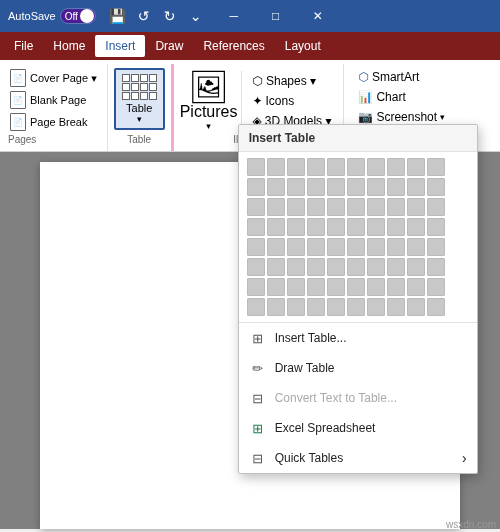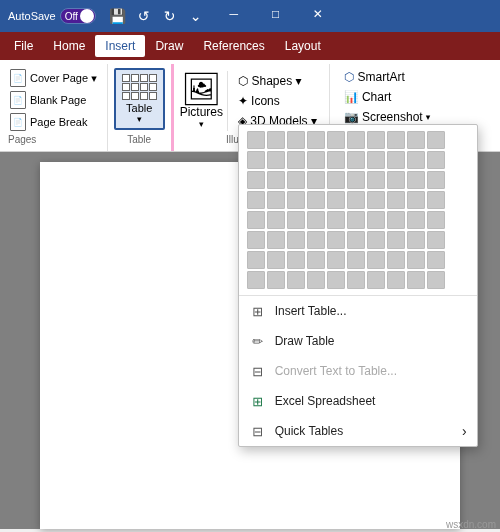--- a/index.html
+++ b/index.html
@@ -11,20 +11,21 @@
       overflow: hidden;
       background: #f0f0f0;
     }
 
     
     .title-bar {
       background: #2b579a;
       color: white;
       height: 32px;
       display: flex;
+      align-items: center;
       padding: 0 8px;
       gap: 8px;
     }
     .title-autosave {
       display: flex;
       align-items: center;
       gap: 4px;
       font-size: 11px;
     }
     .toggle-switch {
@@ -344,20 +345,21 @@
           <div class="table-grid-cell"></div>
         <div class="table-grid-cell"></div>
           <div class="table-grid-cell"></div>
       </div>
       <span style="font-size:11px;">Table</span>
       <span style="font-size:9px;">▾</span>
     </div>
     <div class="ribbon-group-label">Table</div>
 
     <div class="dropdown-overlay">
+      <div class="dropdown-title">Insert Table</div>
       <div class="table-picker">
 
         <div class="picker-cell"></div>
         <div class="picker-cell"></div>
         <div class="picker-cell"></div>
         <div class="picker-cell"></div>
         <div class="picker-cell"></div>
         <div class="picker-cell"></div>
         <div class="picker-cell"></div>
         <div class="picker-cell"></div>
@@ -455,21 +457,21 @@
         <div class="dm-icon">⊟</div>
         <span>Quick Tables</span>
       </div>
     </div>
   </div>
 
   <div style="display:flex;flex-direction:column;align-items:center;padding:4px 6px;border-right:1px solid #e0e0e0;">
     <div style="display:flex;align-items:center;gap:4px;flex:1;">
       <div style="display:flex;flex-direction:column;align-items:center;cursor:pointer;">
         <div style="font-size:32px;line-height:1;">🖼</div>
-        <span style="font-size:12px;">Pictures</span>
+        <span style="font-size:16px;">Pictures</span>
         <span style="font-size:9px;">▾</span>
       </div>
       <div style="width:1px;height:60px;background:#e0e0e0;"></div>
       <div style="display:flex;flex-direction:column;gap:2px;">
         <div class="ribbon-btn-sm">
           <span>⬡</span>
           <span>Shapes ▾</span>
         </div>
         <div class="ribbon-btn-sm">
           <span>✦</span>

